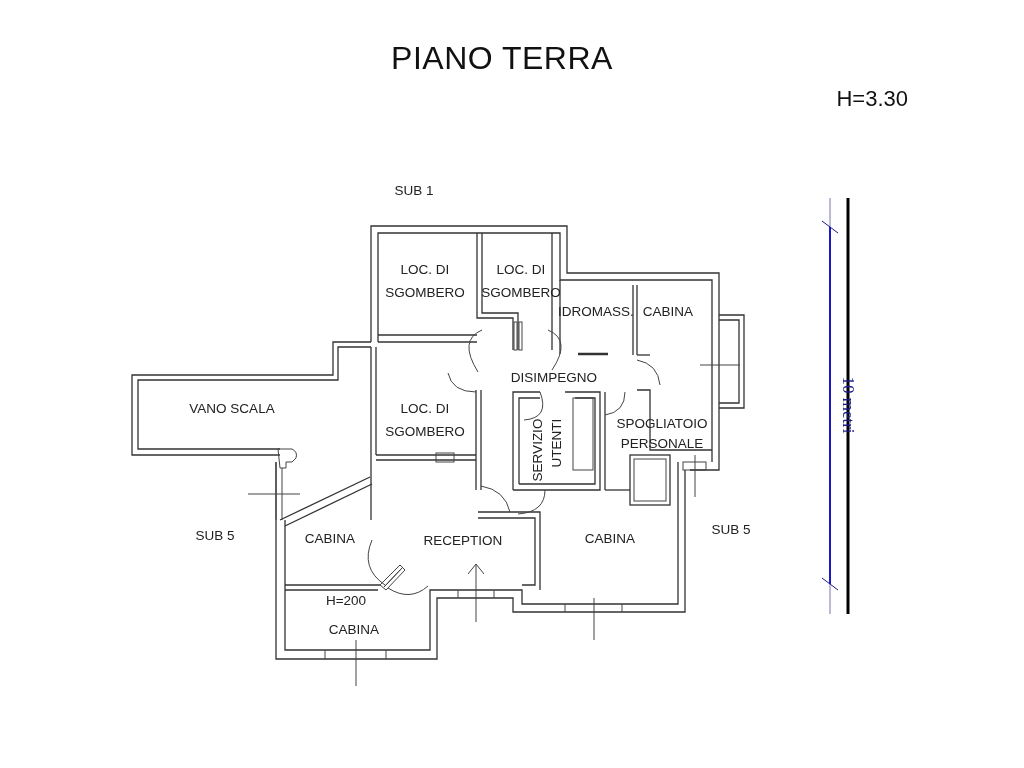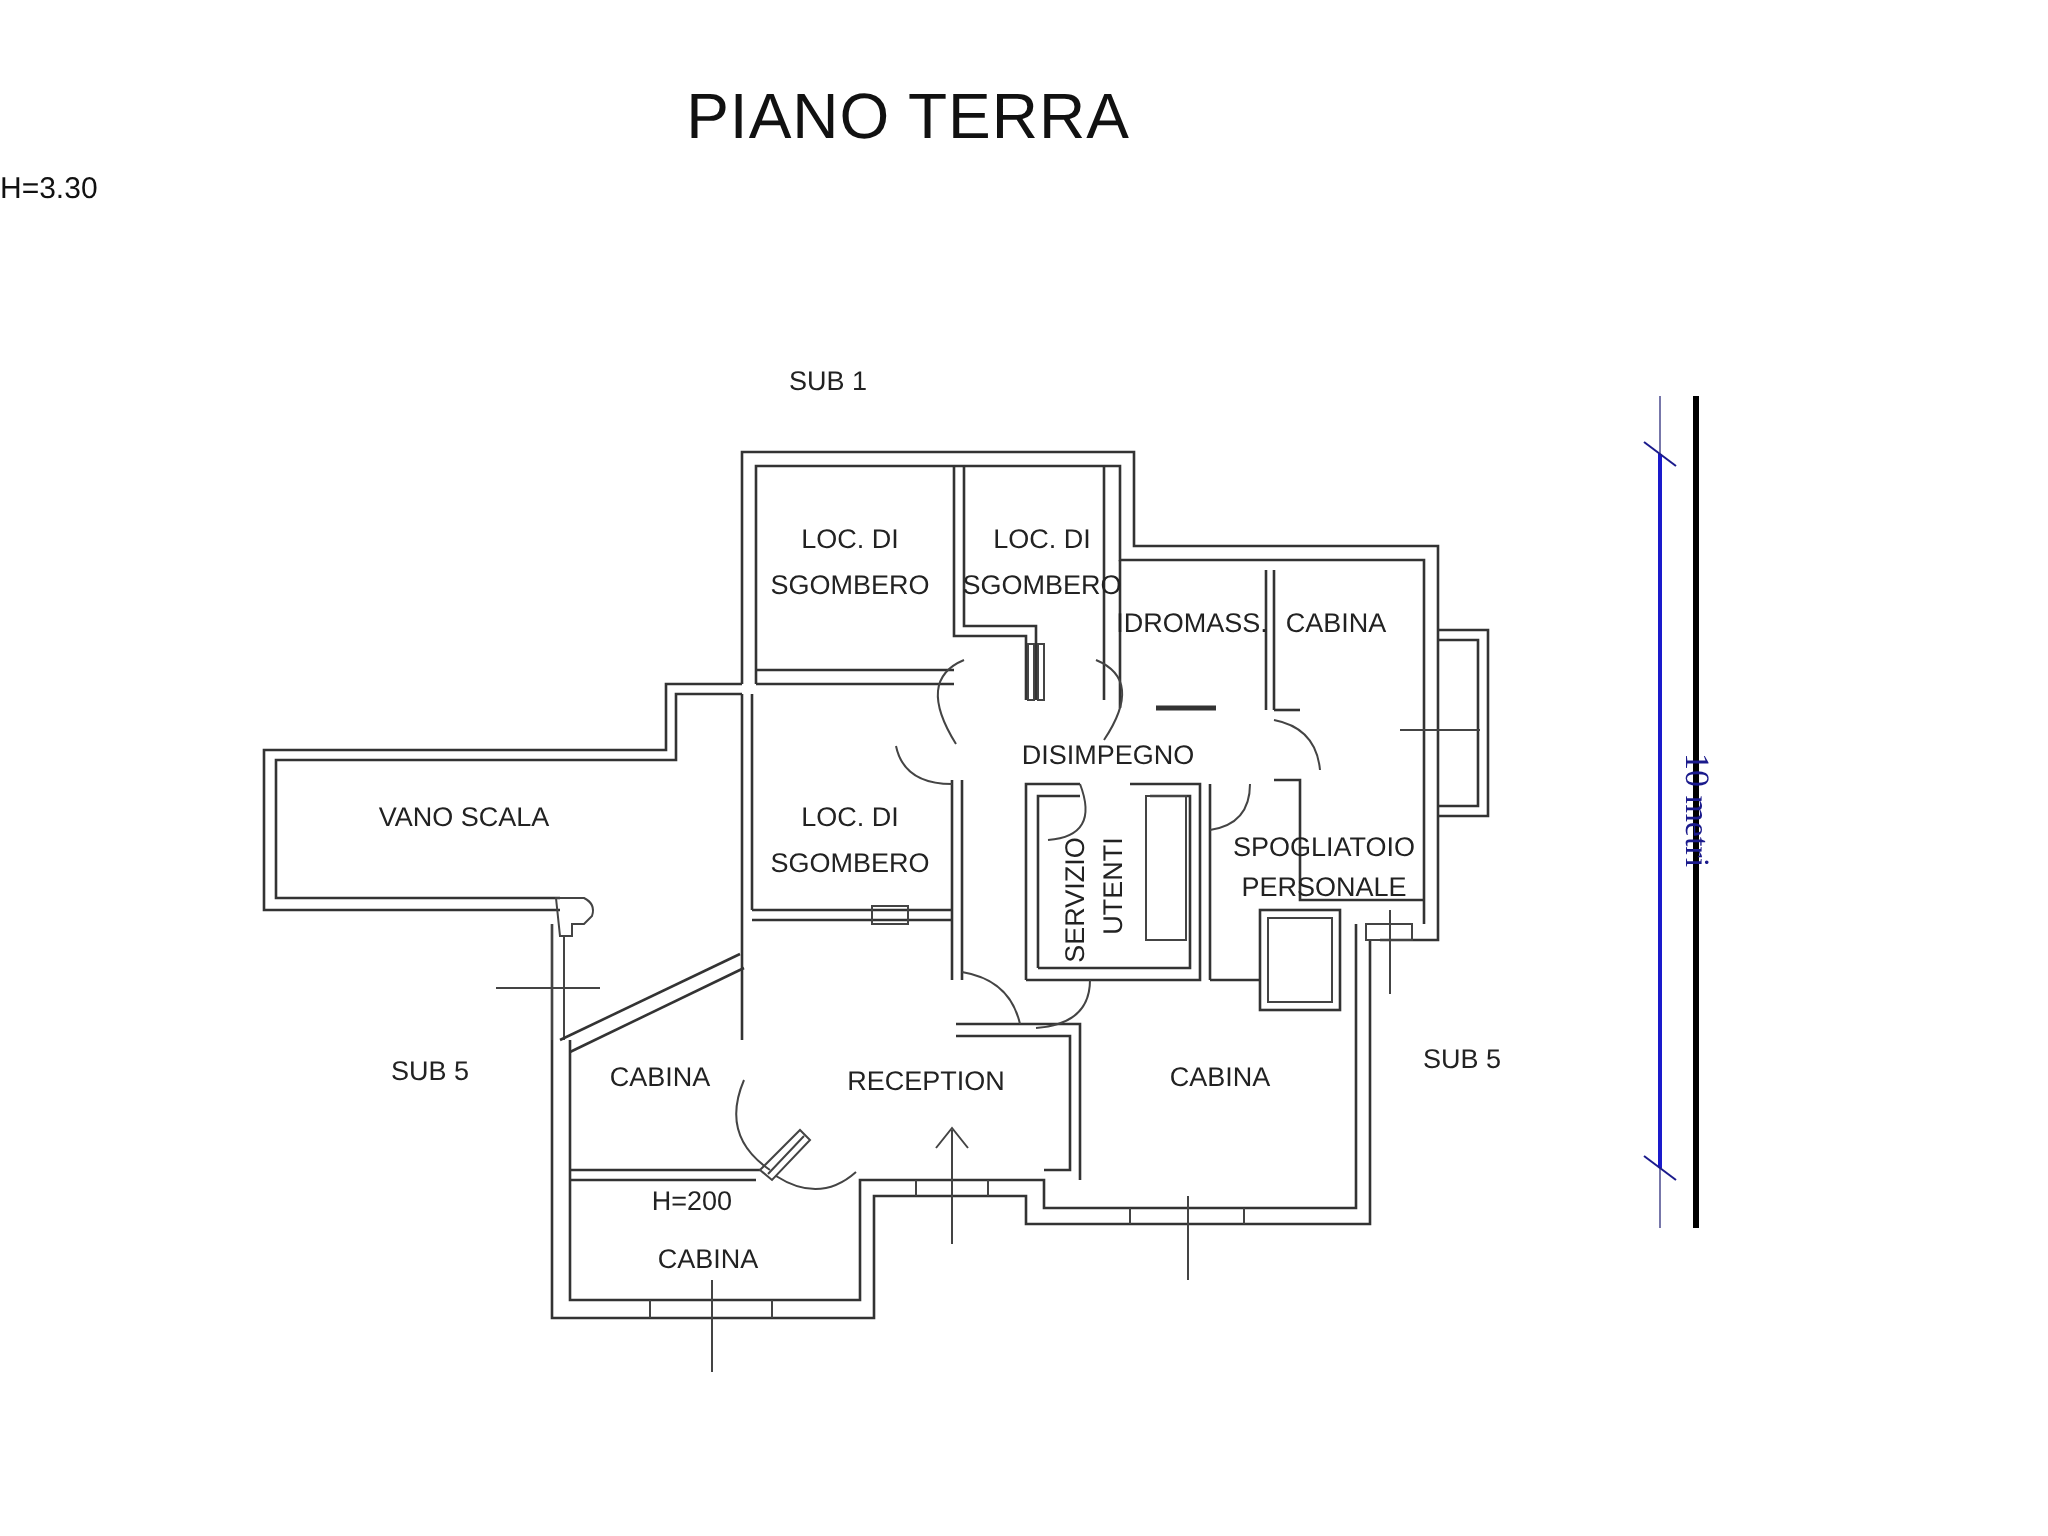--- a/index.html
+++ b/index.html
@@ -1,18 +1,18 @@
 <!DOCTYPE html>
 <html><head>
 <meta charset="utf-8">
 <style>
   html, body { margin: 0; padding: 0; background: #ffffff; }
   body { width: 1024px; height: 768px; position: relative; overflow: hidden; font-family: "Liberation Sans", sans-serif; }
-  .title { position: absolute; left: 0; width: 908px; top: 40px; text-align: center; font-size: 32px; color: #111; letter-spacing: 0.5px; }
-  .subtitle { position: absolute; left: 0; width: 908px; top: 86px; text-align: left; font-size: 15px; color: #111; }
+  .title { position: absolute; left: 0; width: 908px; top: 40px; text-align: center; font-size: 32px; color: #111; letter-spacing: 0.5px; padding-left: 48px; }
+  .subtitle { position: absolute; left: 0; width: 908px; top: 86px; text-align: right; font-size: 22px; color: #111; }
   svg#plan { position: absolute; left: 0; top: 0; }
   .wall { fill: none; stroke: #333; stroke-width: 1.3; }
   .thin { fill: none; stroke: #444; stroke-width: 1; }
   .door { fill: none; stroke: #444; stroke-width: 1; }
   .lbl { font-family: "Liberation Sans", sans-serif; font-size: 13.5px; fill: #222; }
   .scale-lbl { font-family: "Liberation Serif", serif; font-size: 17px; fill: #1a1a8c; }
 </style>
 </head>
 <body>
 

